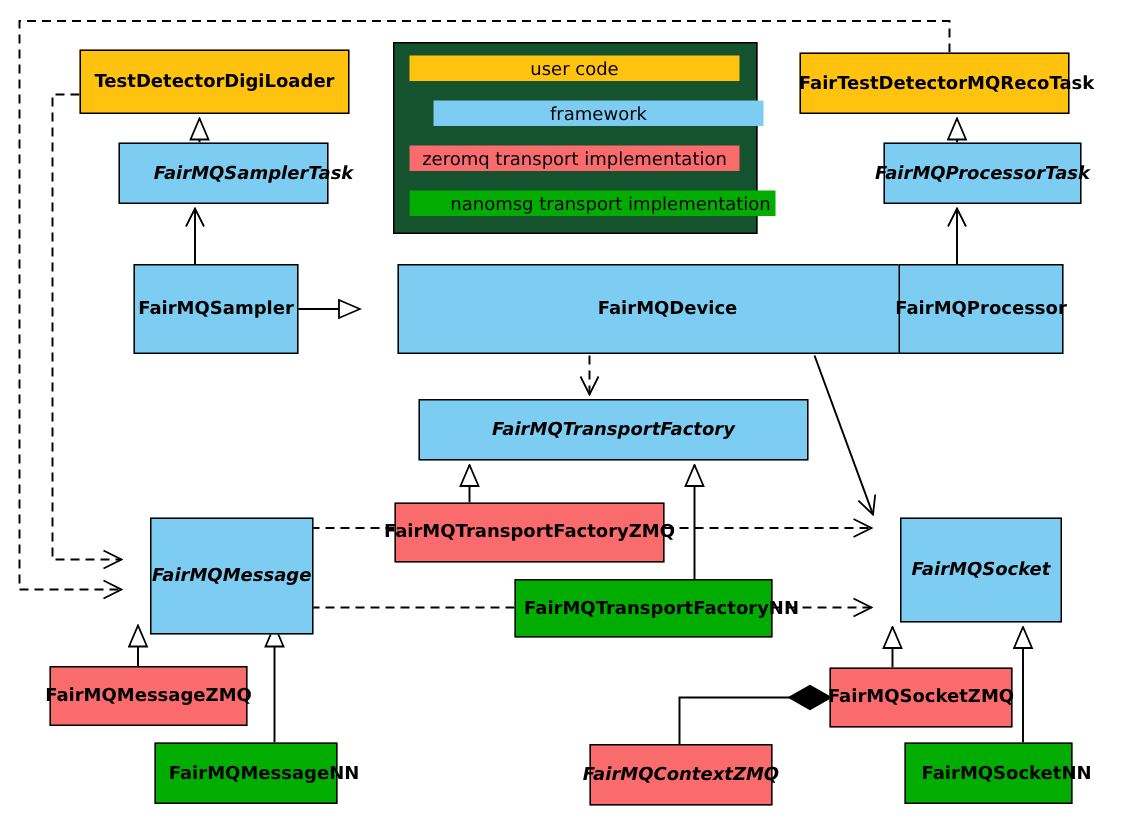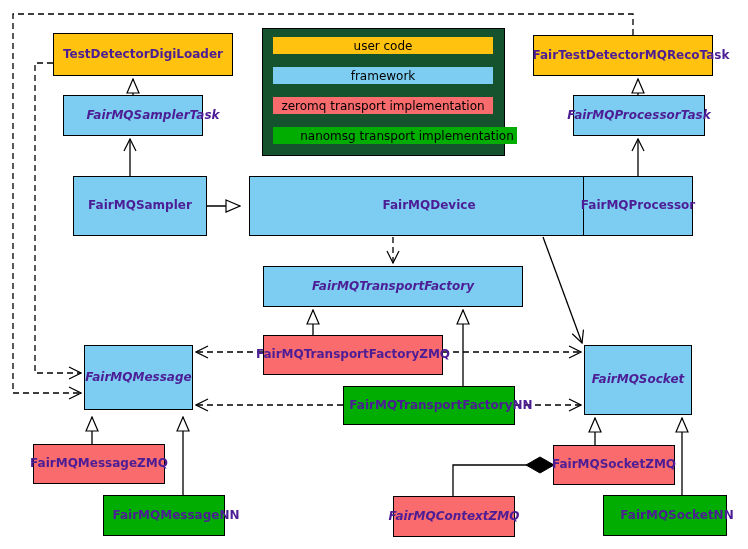--- a/index.html
+++ b/index.html
@@ -4,46 +4,46 @@
 <style>
   html,body{margin:0;padding:0;background:#fff;}
   #canvas{
     position:relative;width:748px;height:549px;background:#fff;overflow:hidden;
     font-family:"DejaVu Sans","Liberation Sans",sans-serif;
   }
   #wires{position:absolute;left:0;top:0;z-index:1;}
   .node{
     position:absolute;z-index:2;display:flex;align-items:center;justify-content:center;
     border:1.4px solid #000;box-sizing:border-box;
-    font-size:12px;font-weight:bold;color:#4c1d95;text-align:center;line-height:1.1;
+    font-size:12px;font-weight:bold;color:#000000;text-align:center;line-height:1.1;
   }
   .user{background:var(--user,#FFC20E);}
-  .framework{background:var(--framework,#7CCDF1);}
+  .framework{background:var(--framework,#7CCDF1);margin-left:16px;}
   .zeromq{background:var(--zeromq,#F96B6D);}
   .nanomsg{background:var(--nanomsg,#00AD00);padding-left:24px;}
   .abstract{font-style:italic;}
 
   
   #n-digiloader{left:53px;top:33px;width:180px;height:43px;}
   #n-samplertask{left:63px;top:95px;width:140px;height:41px;padding-left:40px;}
   #n-recotask{left:533px;top:35px;width:180px;height:41px;padding-left:16px;}
   #n-processortask{left:573px;top:95px;width:132px;height:41px;font-style:italic;}
-  #n-sampler{left:73px;top:176px;width:134px;height:60px;}
+  #n-sampler{left:73px;top:176px;width:110px;height:60px;}
   #n-device{left:249px;top:176px;width:360px;height:60px;}
   #n-processor{left:583px;top:176px;width:110px;height:60px;}
   #n-transportfactory{left:263px;top:266px;width:260px;height:41px;}
   #n-tfzmq{left:263px;top:335px;width:180px;height:40px;}
   #n-tfnn{left:343px;top:386px;width:172px;height:39px;}
-  #n-message{left:84px;top:345px;width:109px;height:65px;}
+  #n-message{left:84px;top:345px;width:109px;height:78px;}
   #n-socket{left:584px;top:345px;width:108px;height:70px;}
   #n-messagezmq{left:33px;top:444px;width:132px;height:40px;}
   #n-messagenn{left:103px;top:495px;width:122px;height:41px;}
   #n-socketzmq{left:553px;top:445px;width:122px;height:40px;}
   #n-contextzmq{left:393px;top:496px;width:122px;height:41px;font-style:italic;}
-  #n-socketnn{left:603px;top:495px;width:124px;height:41px;}
+  #n-socketnn{left:603px;top:495px;width:112px;height:41px;}
 
   
   #legend{
     position:absolute;left:262px;top:28px;width:243px;height:128px;z-index:3;
     background:#14532d;border:1.5px solid #000;box-sizing:border-box;
   }
   .legend-bar{
     position:absolute;left:10px;width:220px;height:17px;
     display:flex;align-items:center;justify-content:center;
     font-size:12px;font-weight:normal;color:#000;

